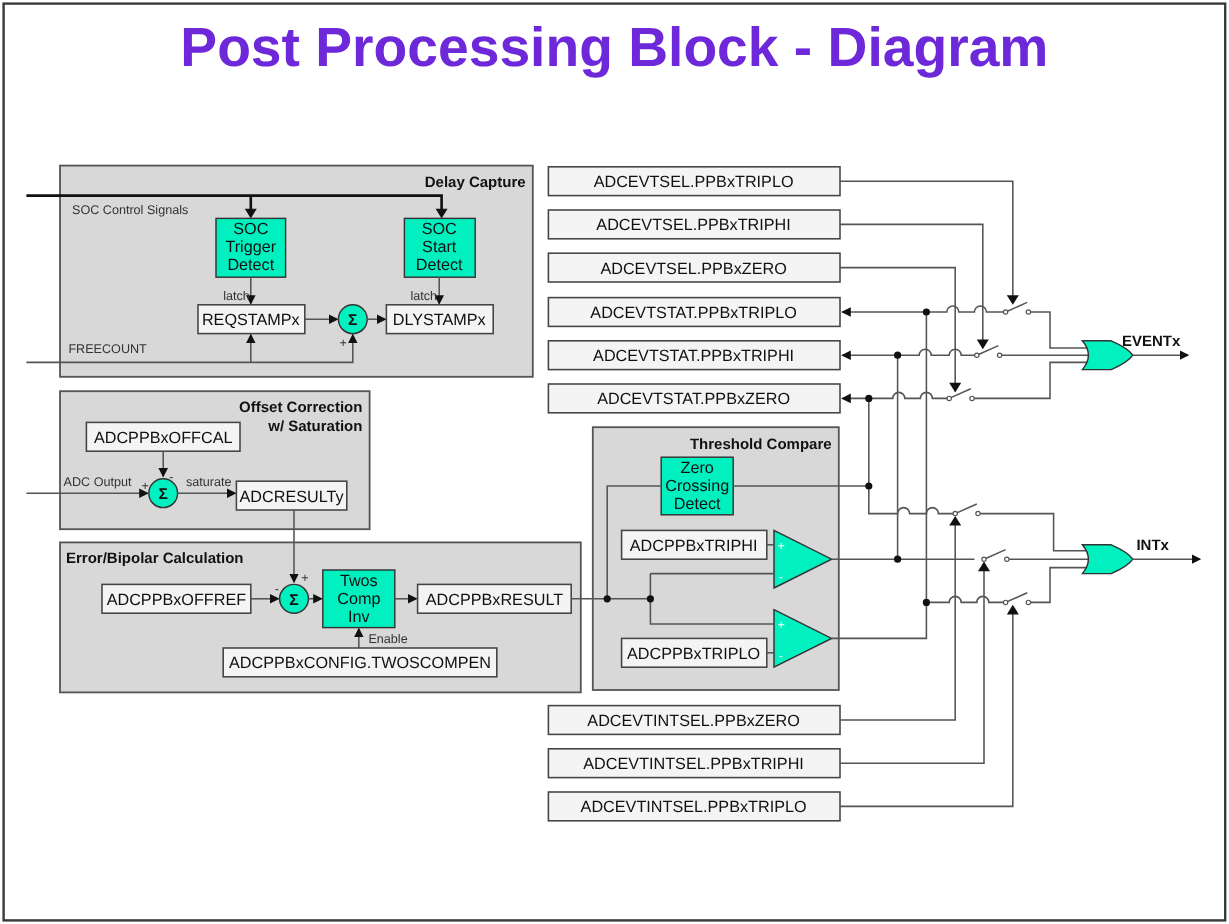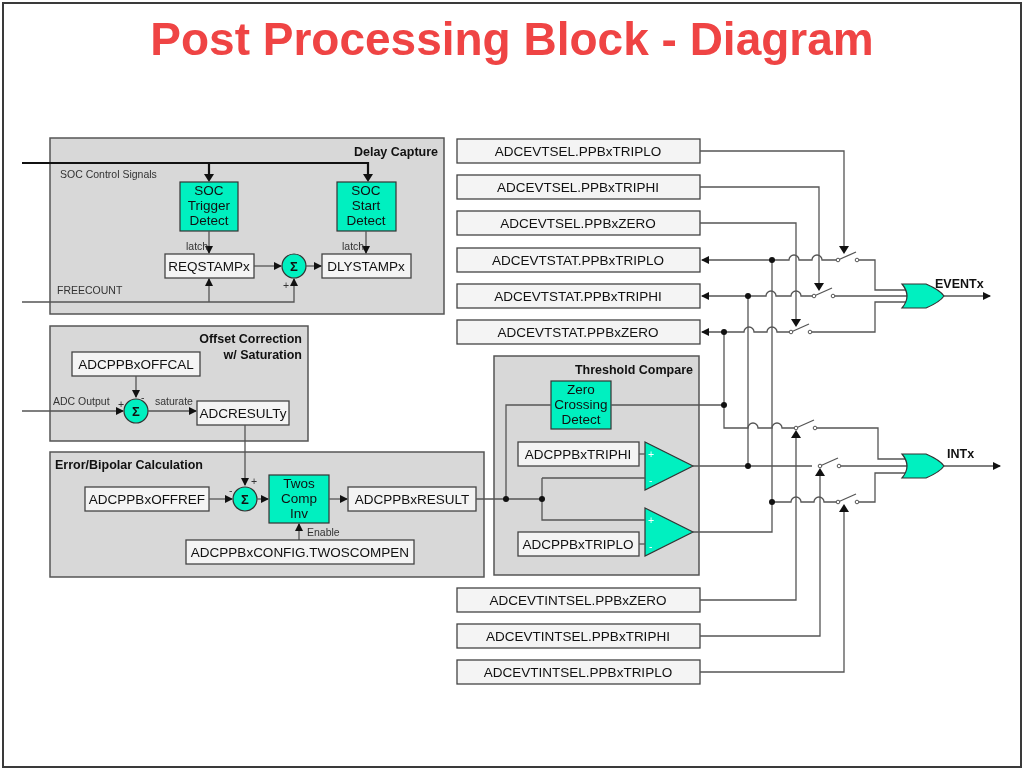--- a/index.html
+++ b/index.html
@@ -1,18 +1,18 @@
 <!DOCTYPE html>
 <html><head>
 <meta charset="utf-8">
 <style>
   html, body { margin:0; padding:0; background:#ffffff; }
   body { width:1024px; height:770px; overflow:hidden; position:relative; font-family:"Liberation Sans", sans-serif; }
   .frame { position:absolute; left:2px; top:2px; width:1016px; height:762px; border:2px solid #3a3a3a; box-sizing:content-box; }
-  .title { position:absolute; left:0; top:12px; width:1024px; text-align:center; color:#ef4444; font-weight:bold; font-size:46px; font-family:"Liberation Sans", sans-serif; letter-spacing:0px; }
+  .title { position:absolute; left:0; top:12px; width:1024px; text-align:center; color:#6d28d9; font-weight:bold; font-size:46px; font-family:"Liberation Sans", sans-serif; letter-spacing:0px; }
   svg { position:absolute; left:0; top:0; }
   svg text { font-family:"Liberation Sans", sans-serif; fill:#111; }
   .grp { fill:#d8d8d8; stroke:#555; stroke-width:1.5; }
   .reg { fill:#f4f4f4; stroke:#444; stroke-width:1.3; }
   .teal { fill:#00f0c0; stroke:#333; stroke-width:1.2; }
   .w { stroke:#555; stroke-width:1.3; fill:none; }
   .wb { stroke:#111; stroke-width:2.2; fill:none; }
   .reg-t { font-size:13.5px; }
   .grp-t { font-size:12.5px; font-weight:bold; }
   .sm { font-size:10.5px; fill:#333; }

